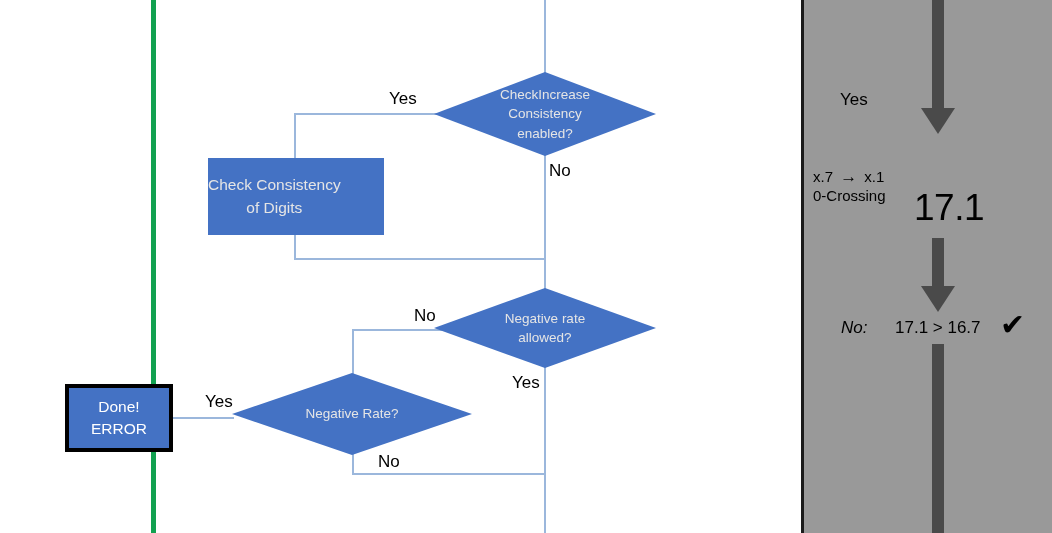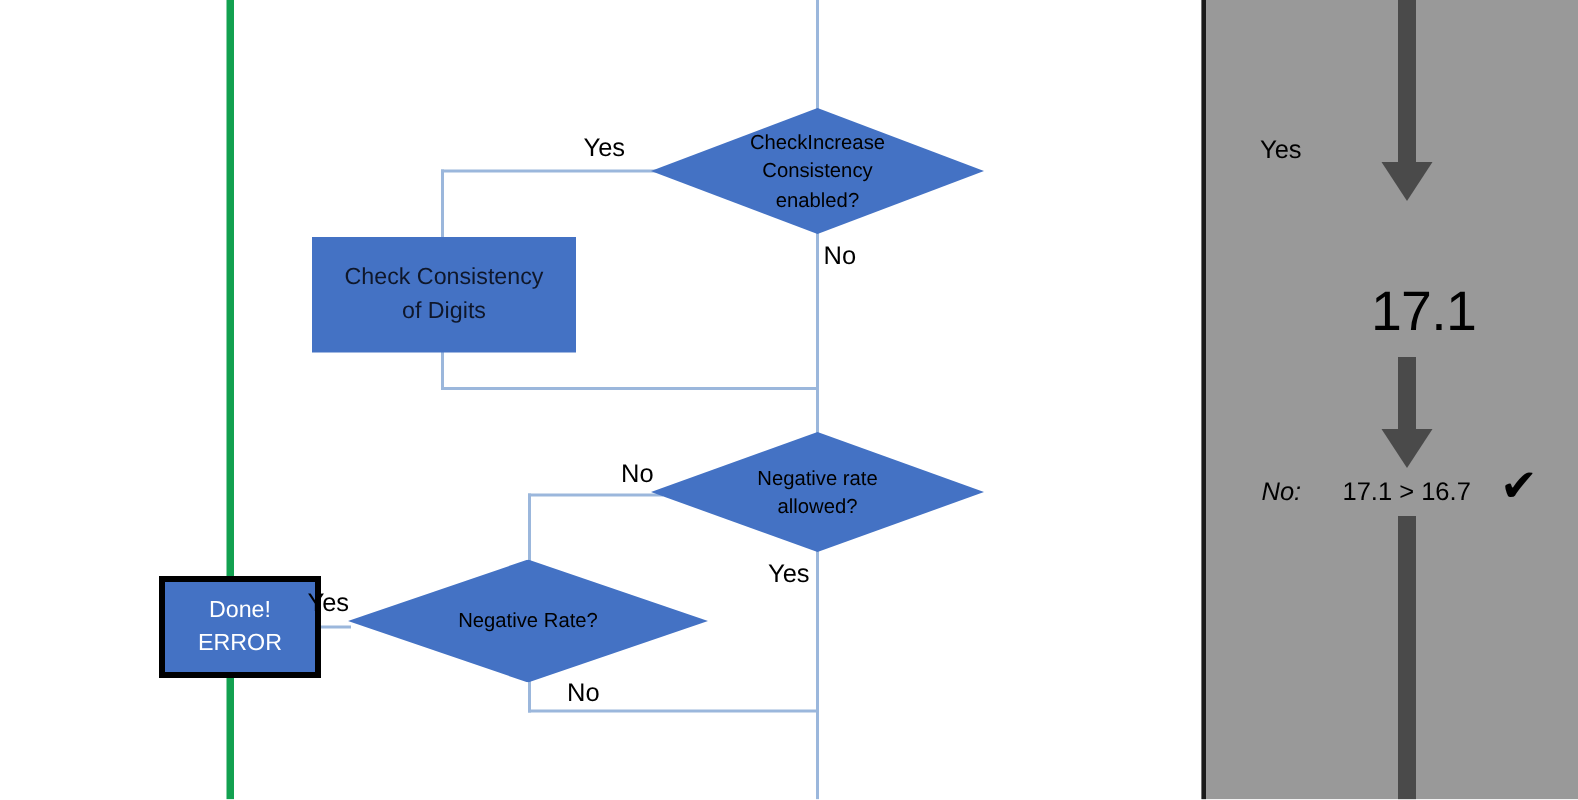--- a/index.html
+++ b/index.html
@@ -18,33 +18,33 @@
 
   
   .conn-v{position:absolute;width:2px;}
   .conn-h{position:absolute;height:2px;}
 
   
   .diamond{
     position:absolute;
     display:flex;align-items:center;justify-content:center;
     text-align:center;
-    color:#000000;
+    color:#e5e5e5;
     font-size:13.5px;
     line-height:1.42;
     clip-path:polygon(50% 0%,100% 50%,50% 100%,0% 50%);
     -webkit-clip-path:polygon(50% 0%,100% 50%,50% 100%,0% 50%);
   }
   .diamond .dlabel{padding:0 18px;}
 
   .procbox{
     position:absolute;
-    display:flex;align-items:center;justify-content:center;
+    display:flex;align-items:center;
     text-align:center;
-    color:#0f172a;
+    color:#e5e5e5;
     font-size:15.5px;
     line-height:1.45;
   }
   .errbox{
     position:absolute;
     display:flex;align-items:center;justify-content:center;
     text-align:center;
     color:#ffffff;
     font-size:15.5px;
     line-height:1.45;
@@ -120,21 +120,21 @@
 
   <div class="diamond" style="left:232px;top:373px;width:240px;height:82px;background:#4472C4;">
     <span class="dlabel" style="white-space:pre-line;">Negative Rate?</span>
   </div>
 
   <div class="diamond" style="left:434px;top:288px;width:222px;height:80px;background:#4472C4;">
     <span class="dlabel" style="white-space:pre-line;">Negative rate
 allowed?</span>
   </div>
 
-  <div class="errbox" style="left:65px;top:384px;width:108px;height:68px;background:#4472C4;margin-left:41px;">
+  <div class="errbox" style="left:65px;top:384px;width:108px;height:68px;background:#4472C4;">
     <span style="white-space:pre-line;">Done!
 ERROR</span>
   </div>
 
   <div class="edge-label" style="left:389px;top:90px;">Yes</div>
 
   <div class="edge-label" style="left:549px;top:162px;">No</div>
 
   <div class="edge-label" style="left:414px;top:307px;">No</div>
 
@@ -153,20 +153,28 @@
 
     <svg class="big-arrow" width="46" height="78" viewBox="0 0 46 78" style="left:111px;top:238px;">
       <rect x="17" y="0" width="12" height="52" fill="#4A4A4A"></rect>
       <polygon points="6,48 40,48 23,74" fill="#4A4A4A"></polygon>
     </svg>
 
     <div style="position:absolute;left:128px;top:344px;width:12px;height:189px;background:#4A4A4A;"></div>
 
     <div class="panel-text panel-yes" style="left:36px;top:90px;">Yes</div>
 
+    <div class="panel-text panel-small" style="left:9px;top:167px;">
+      <div>
+        <span>x.7</span>
+        <span style="font-weight:bold;font-size:17px;padding:0 3px;">→</span>
+        <span>x.1</span>
+      </div>
+      <div>0-Crossing</div>
+    </div>
 
     <div class="panel-text panel-big" style="left:110px;top:189px;">17.1</div>
 
     <div class="panel-text panel-no-row" style="left:37px;top:318px;font-style:italic;">No:</div>
     <div class="panel-text panel-no-row" style="left:91px;top:318px;">17.1 &gt; 16.7</div>
     <div class="checkmark" style="left:196px;top:310px;">✔</div>
 
   </div>
 
 </div>

